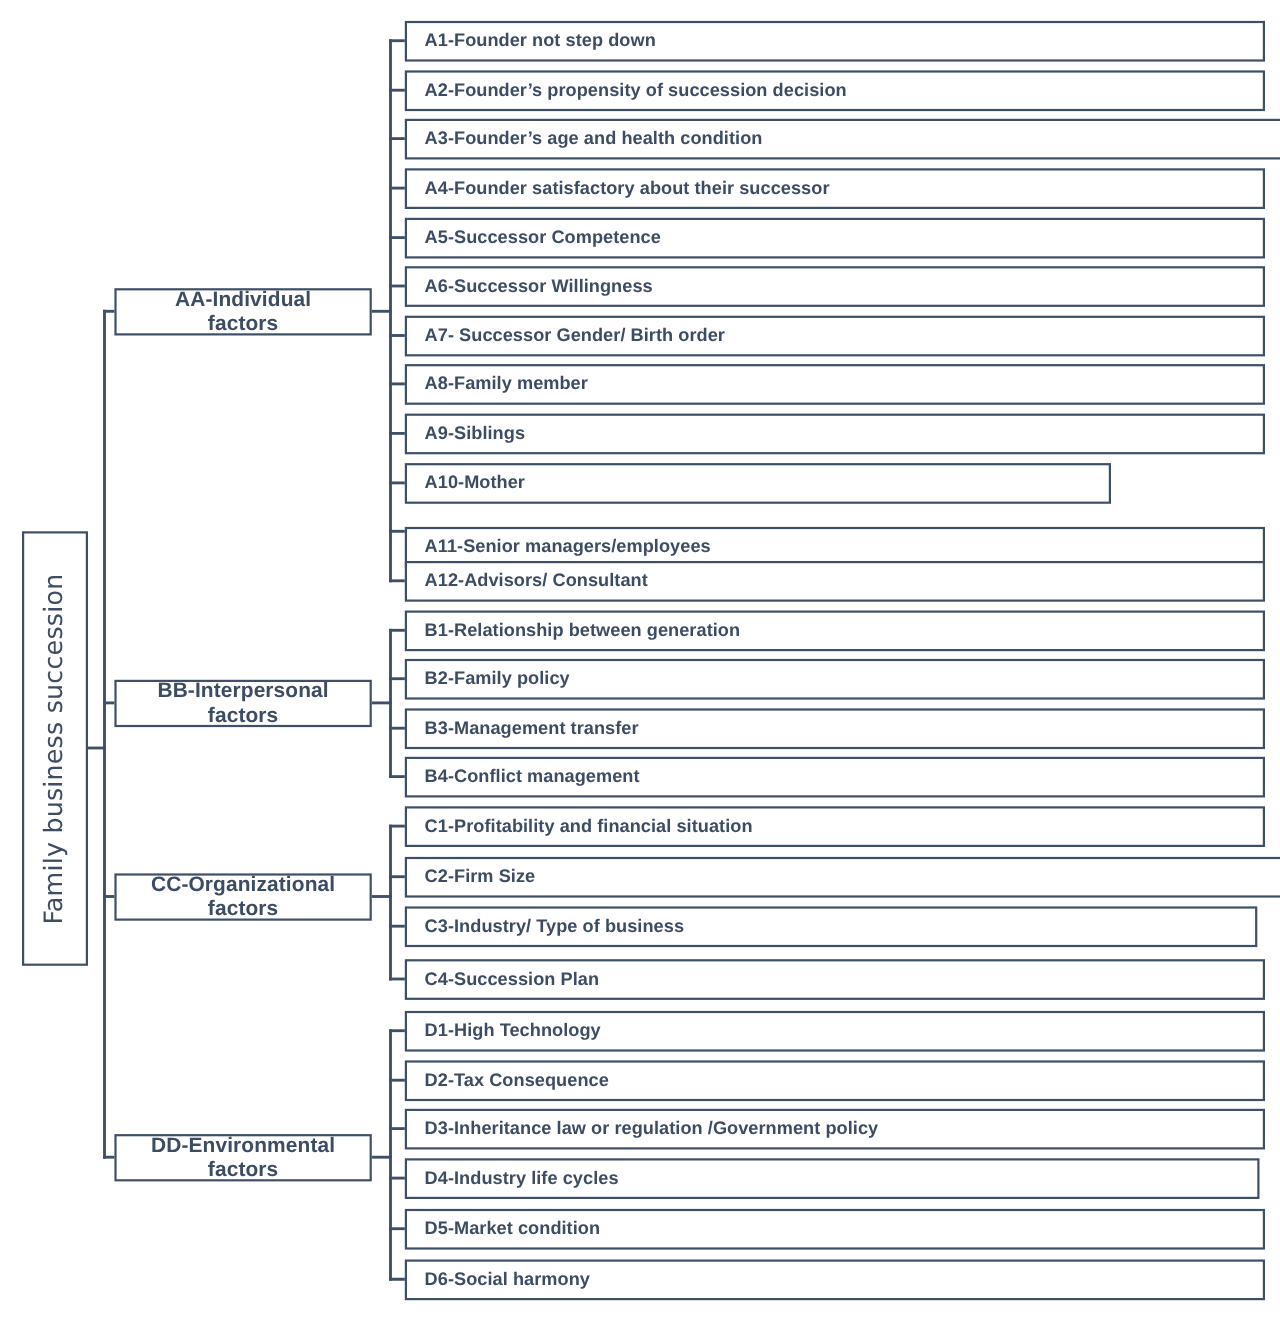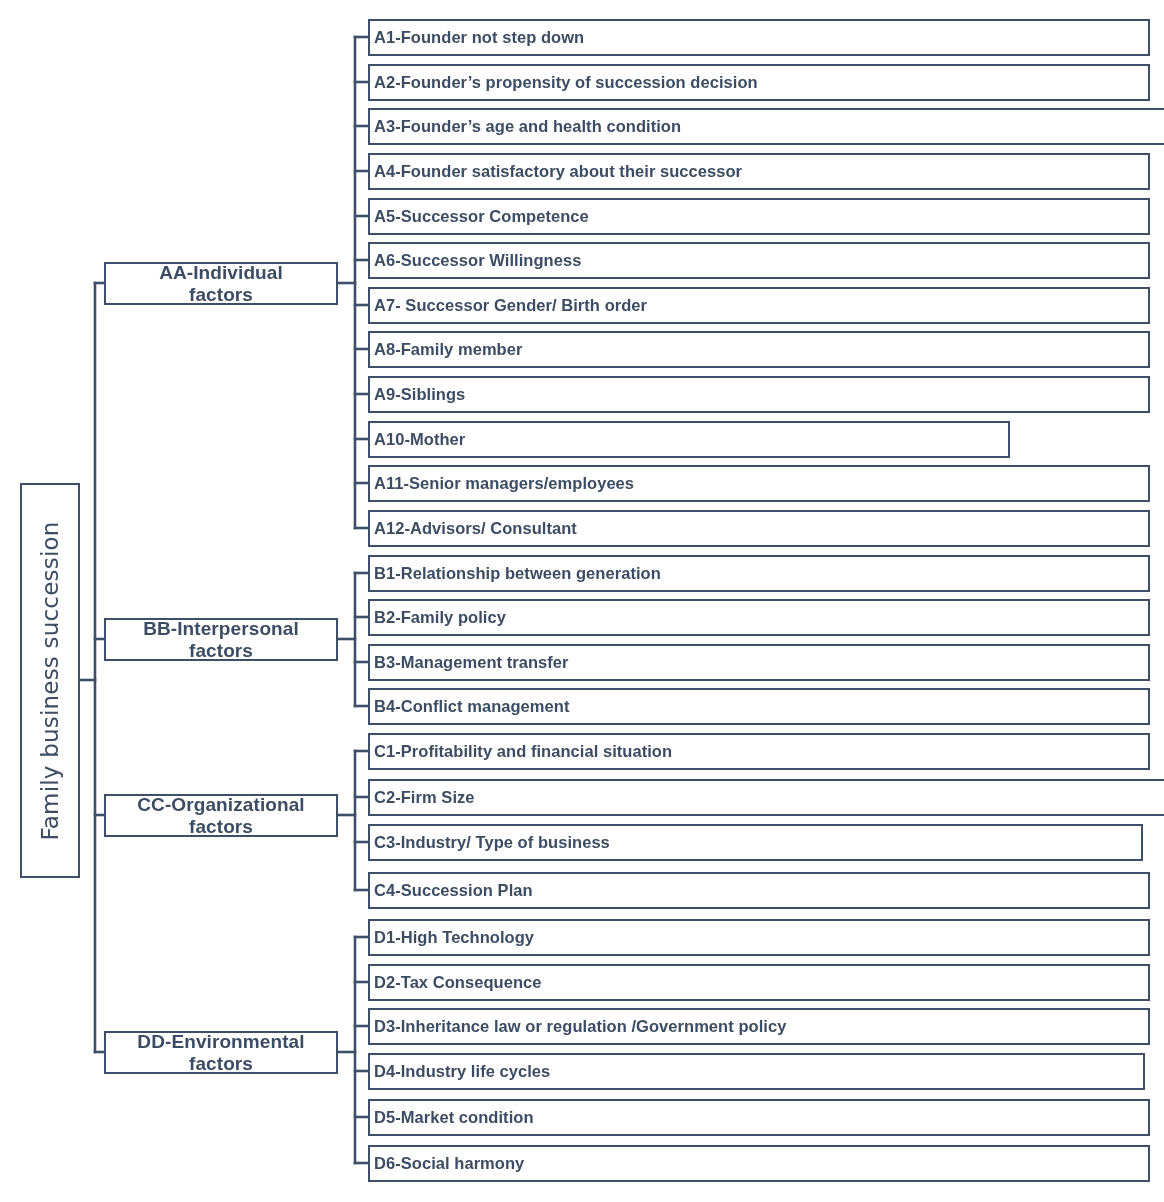--- a/index.html
+++ b/index.html
@@ -72,21 +72,21 @@
     line-height: 1.12;
     font-weight: bold;
     letter-spacing: 0.1px;
   }
   .cat-node .cat-label { display: block; padding: 0 4px; }
 
   
   .leaf-node {
     left: 368px;
     height: 37px;
-    padding-left: 4px;
+    padding-left: 16px;
     font-size: 16.5px;
     letter-spacing: 0.05px;
     white-space: nowrap;
     overflow: hidden;
   }
 </style>
 </head>
 <body>
 
 <div id="diagram">
@@ -198,21 +198,21 @@
     </div>
   <div class="node leaf-node" style="top:331px;width:782px">
       <span> A8-Family member</span>
     </div>
   <div class="node leaf-node" style="top:376px;width:782px">
       <span>A9-Siblings</span>
     </div>
   <div class="node leaf-node" style="top:421px;width:642px">
       <span>A10-Mother</span>
     </div>
-  <div class="node leaf-node" style="top:465px;width:782px">
+  <div class="node leaf-node" style="top:479px;width:782px">
       <span>A11-Senior managers/employees</span>
     </div>
   <div class="node leaf-node" style="top:510px;width:782px">
       <span>A12-Advisors/ Consultant</span>
     </div>
 
   <div class="node leaf-node" style="top:555px;width:782px">
       <span>B1-Relationship between generation</span>
     </div>
   <div class="node leaf-node" style="top:599px;width:782px">

